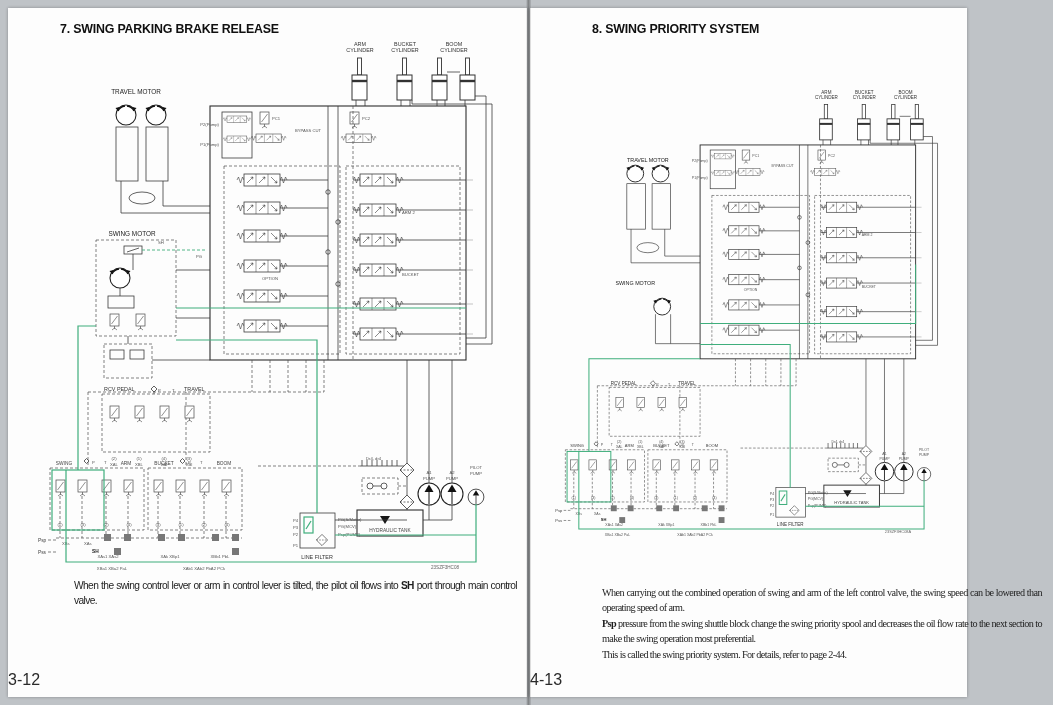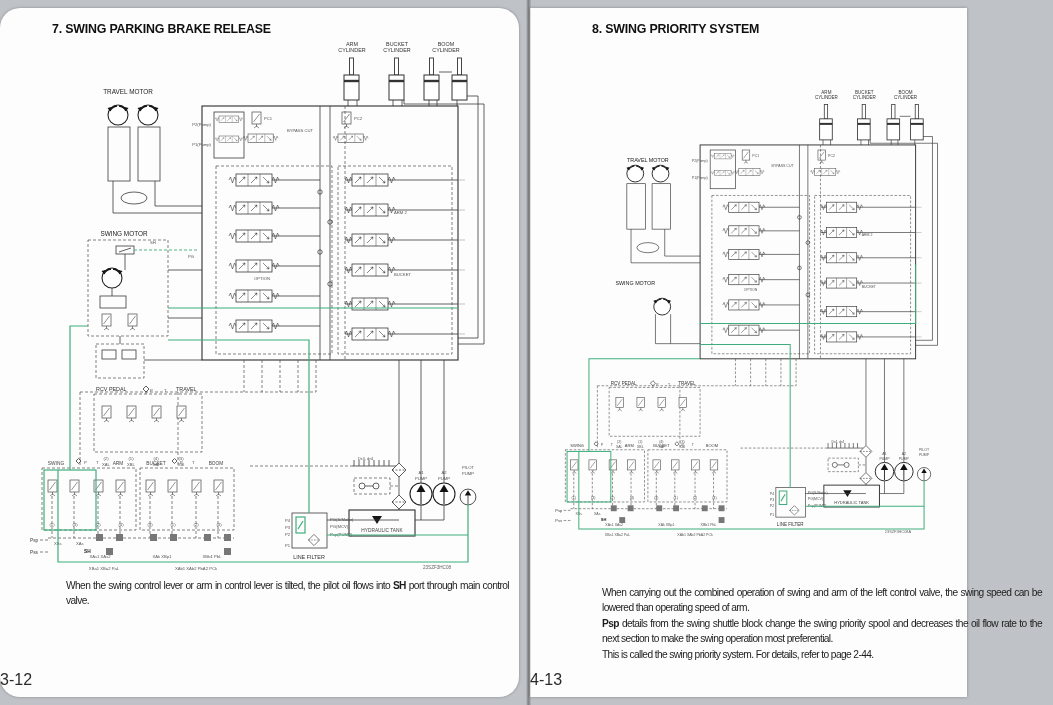--- a/index.html
+++ b/index.html
@@ -1,28 +1,28 @@
 <!DOCTYPE html>
 <html><head>
 <meta charset="utf-8">
 <style>
   html,body{margin:0;padding:0;background:#9aa0a5;}
   .spread{position:relative;width:1053px;height:705px;background:#bfc3c7;overflow:hidden;font-family:"Liberation Sans",sans-serif;}
   .page{position:absolute;top:8px;height:689px;background:#fdfdfd;box-shadow:0 0 3px rgba(0,0,0,.3);}
-  .page.left{left:0;width:519px;border-radius:20px;}
+  .page.left{left:8px;width:519px;}
   .page.right{left:530px;width:437px;}
   .gutter{position:absolute;left:526px;top:0;width:5px;height:705px;background:linear-gradient(90deg,rgba(0,0,0,0) 0%,rgba(0,0,0,.35) 45%,rgba(0,0,0,.08) 100%);}
   .title{position:absolute;top:14px;font-weight:bold;font-size:12.4px;color:#101010;letter-spacing:-.2px;white-space:nowrap;}
   .page.left .title{left:52px;}
   .page.right .title{left:62px;}
   .diagram{position:absolute;left:0;top:0;width:100%;height:689px;}
   .body-text{position:absolute;font-size:10.2px;letter-spacing:-.6px;line-height:15.4px;color:#1d1d1d;text-align:justify;}
   .body-text p{margin:0;}
   .bt-left{left:66px;top:570px;width:443px;}
-  .bt-right{left:72px;top:577px;width:440px;}
+  .bt-right{left:72px;top:577px;width:440px;font-family:Liberation Serif, serif;}
   .pagenum{position:absolute;top:663px;left:0;width:100%;text-align:left;font-size:16px;color:#2a2a2a;}
   
   svg text{font-family:"Liberation Sans",sans-serif;fill:#333;stroke:none;}
   .t4{font-size:4.2px;fill:#555;}
   .t45{font-size:4.8px;fill:#444;}
   .t5{font-size:5.4px;fill:#333;}
   .t6{font-size:6.4px;fill:#222;}
   .mid{text-anchor:middle;}
   .end{text-anchor:end;}
   .bold{font-weight:bold;fill:#222;}
@@ -513,20 +513,20 @@
         <path class="grn" d="M202 310 H458 V240"></path>
         <path class="grn" d="M202 335 H309 V505"></path>
         <path class="grn" d="M327 527 H468"></path>
       </g>
 
       <text x="437" y="559" class="code mid">23SZF3HC08A</text>
     </svg>
 
     <div class="body-text bt-right">
       <p><span>When carrying out the combined operation of swing and arm of the left control valve, the swing speed can be lowered than operating speed of arm.</span></p>
-      <p><b>Psp</b><span> details from the swing shuttle block change the swing priority spool and decreases the oil flow rate to the next section to make the swing operation most preferential.</span></p>
+      <p><b>Psp</b><span> pressure from the swing shuttle block change the swing priority spool and decreases the oil flow rate to the next section to make the swing operation most preferential.</span></p>
       <p><span>This is called the swing priority system. For details, refer to page 2-44.</span></p>
     </div>
     <div class="pagenum">4-13</div>
   </div>
 
   <div class="gutter"></div>
 </div>
 
 </body></html>

